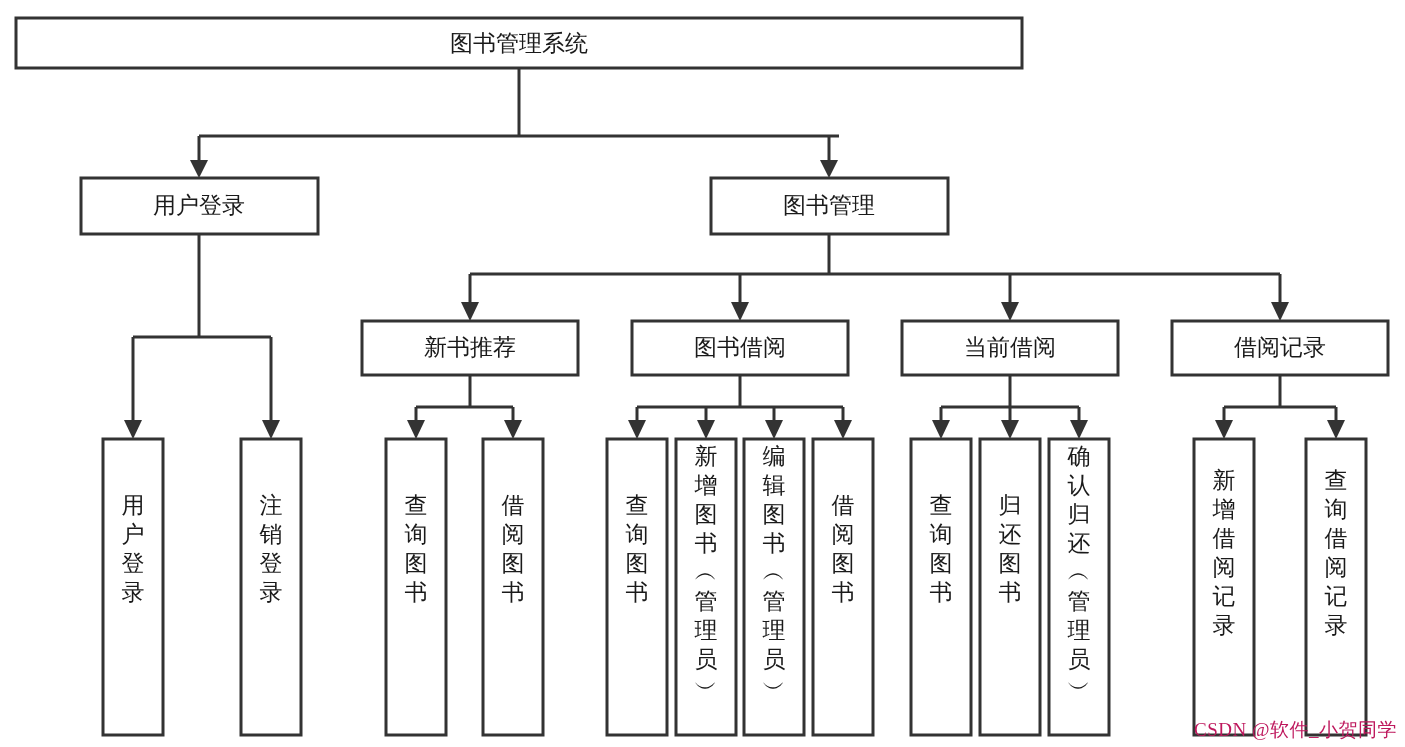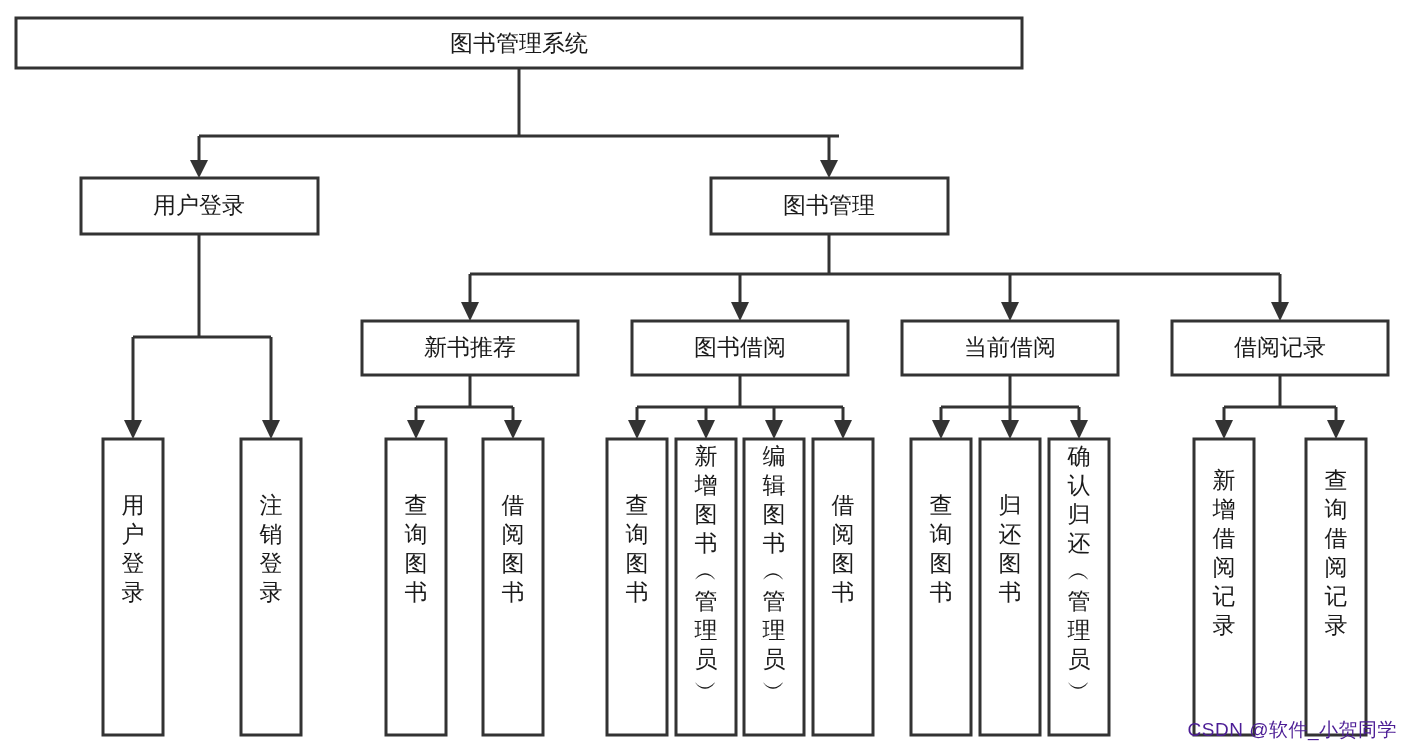--- a/index.html
+++ b/index.html
@@ -52,23 +52,23 @@
     stroke-linecap: butt;
   }
   .arrow-head {
     fill: #333333;
     stroke: none;
   }
   .watermark {
     position: absolute;
     right: 8px;
     bottom: 6px;
-    font-family: Liberation Sans, sans-serif;
+    font-family: Liberation Serif, serif;
     font-size: 19px;
-    color: #4c1d95;
+    color: #be185d;
     white-space: nowrap;
     letter-spacing: 0.5px;
     pointer-events: none;
   }
 </style>
 </head>
 <body>
 
 <div id="diagram-root">
   <svg class="diagram" viewBox="0 0 1405 747" xmlns="http://www.w3.org/2000/svg">

